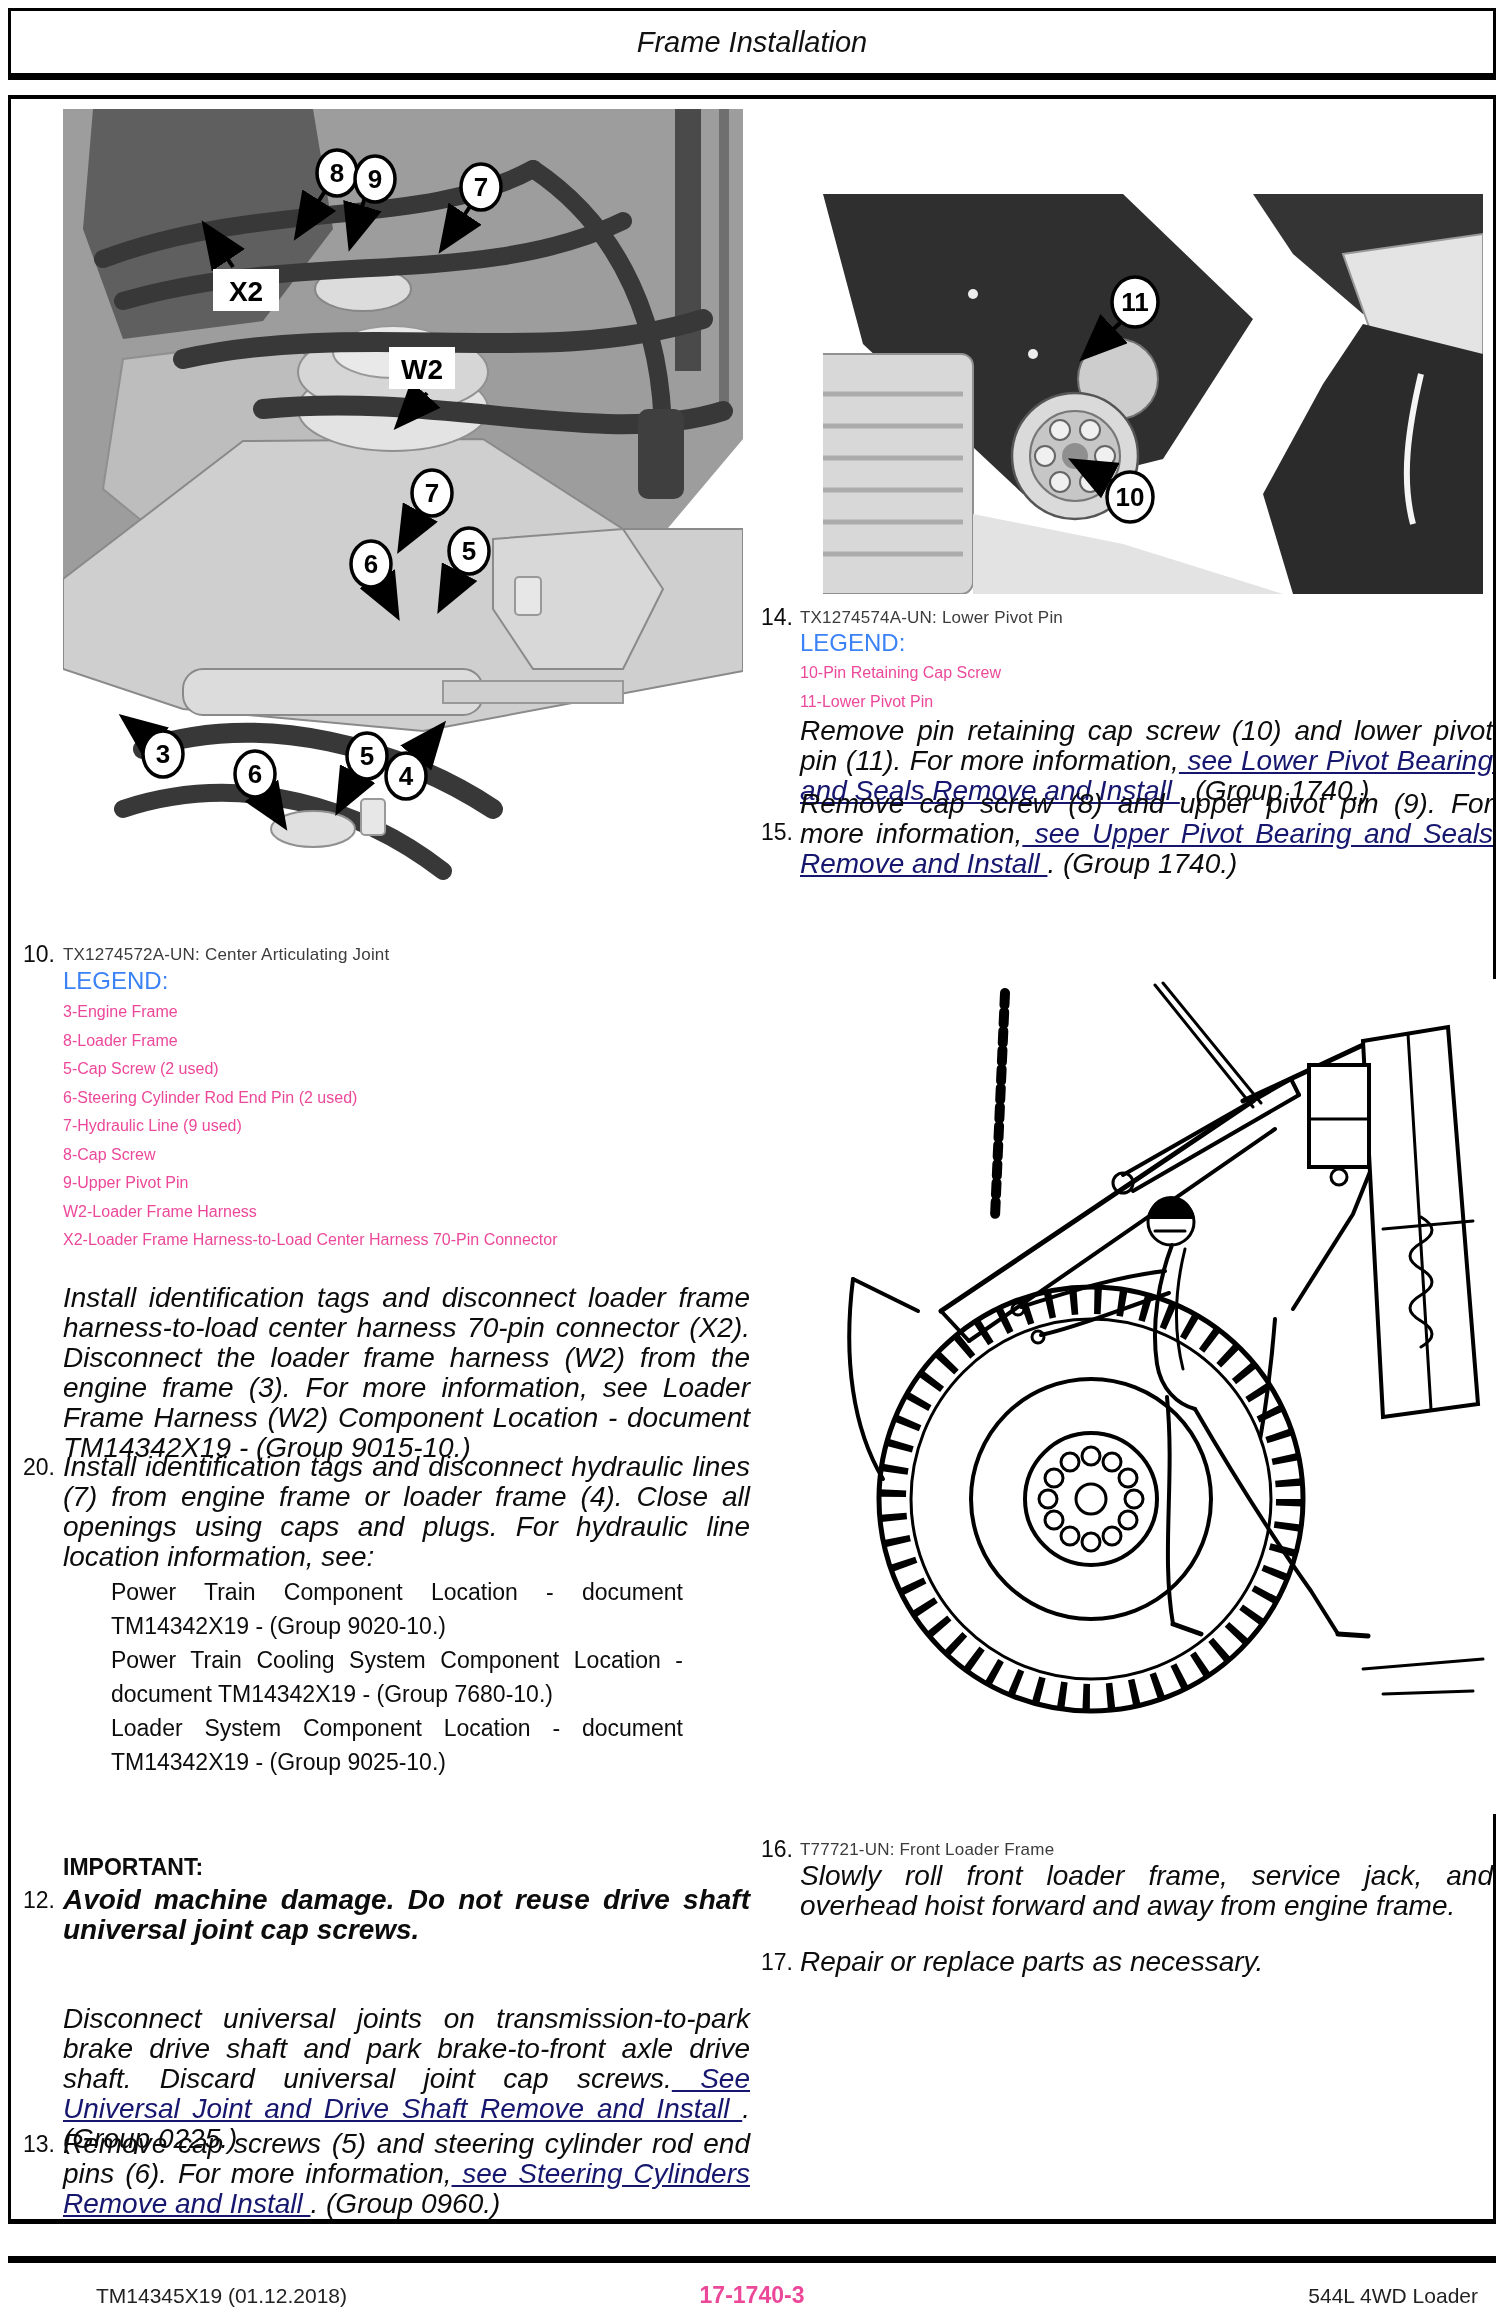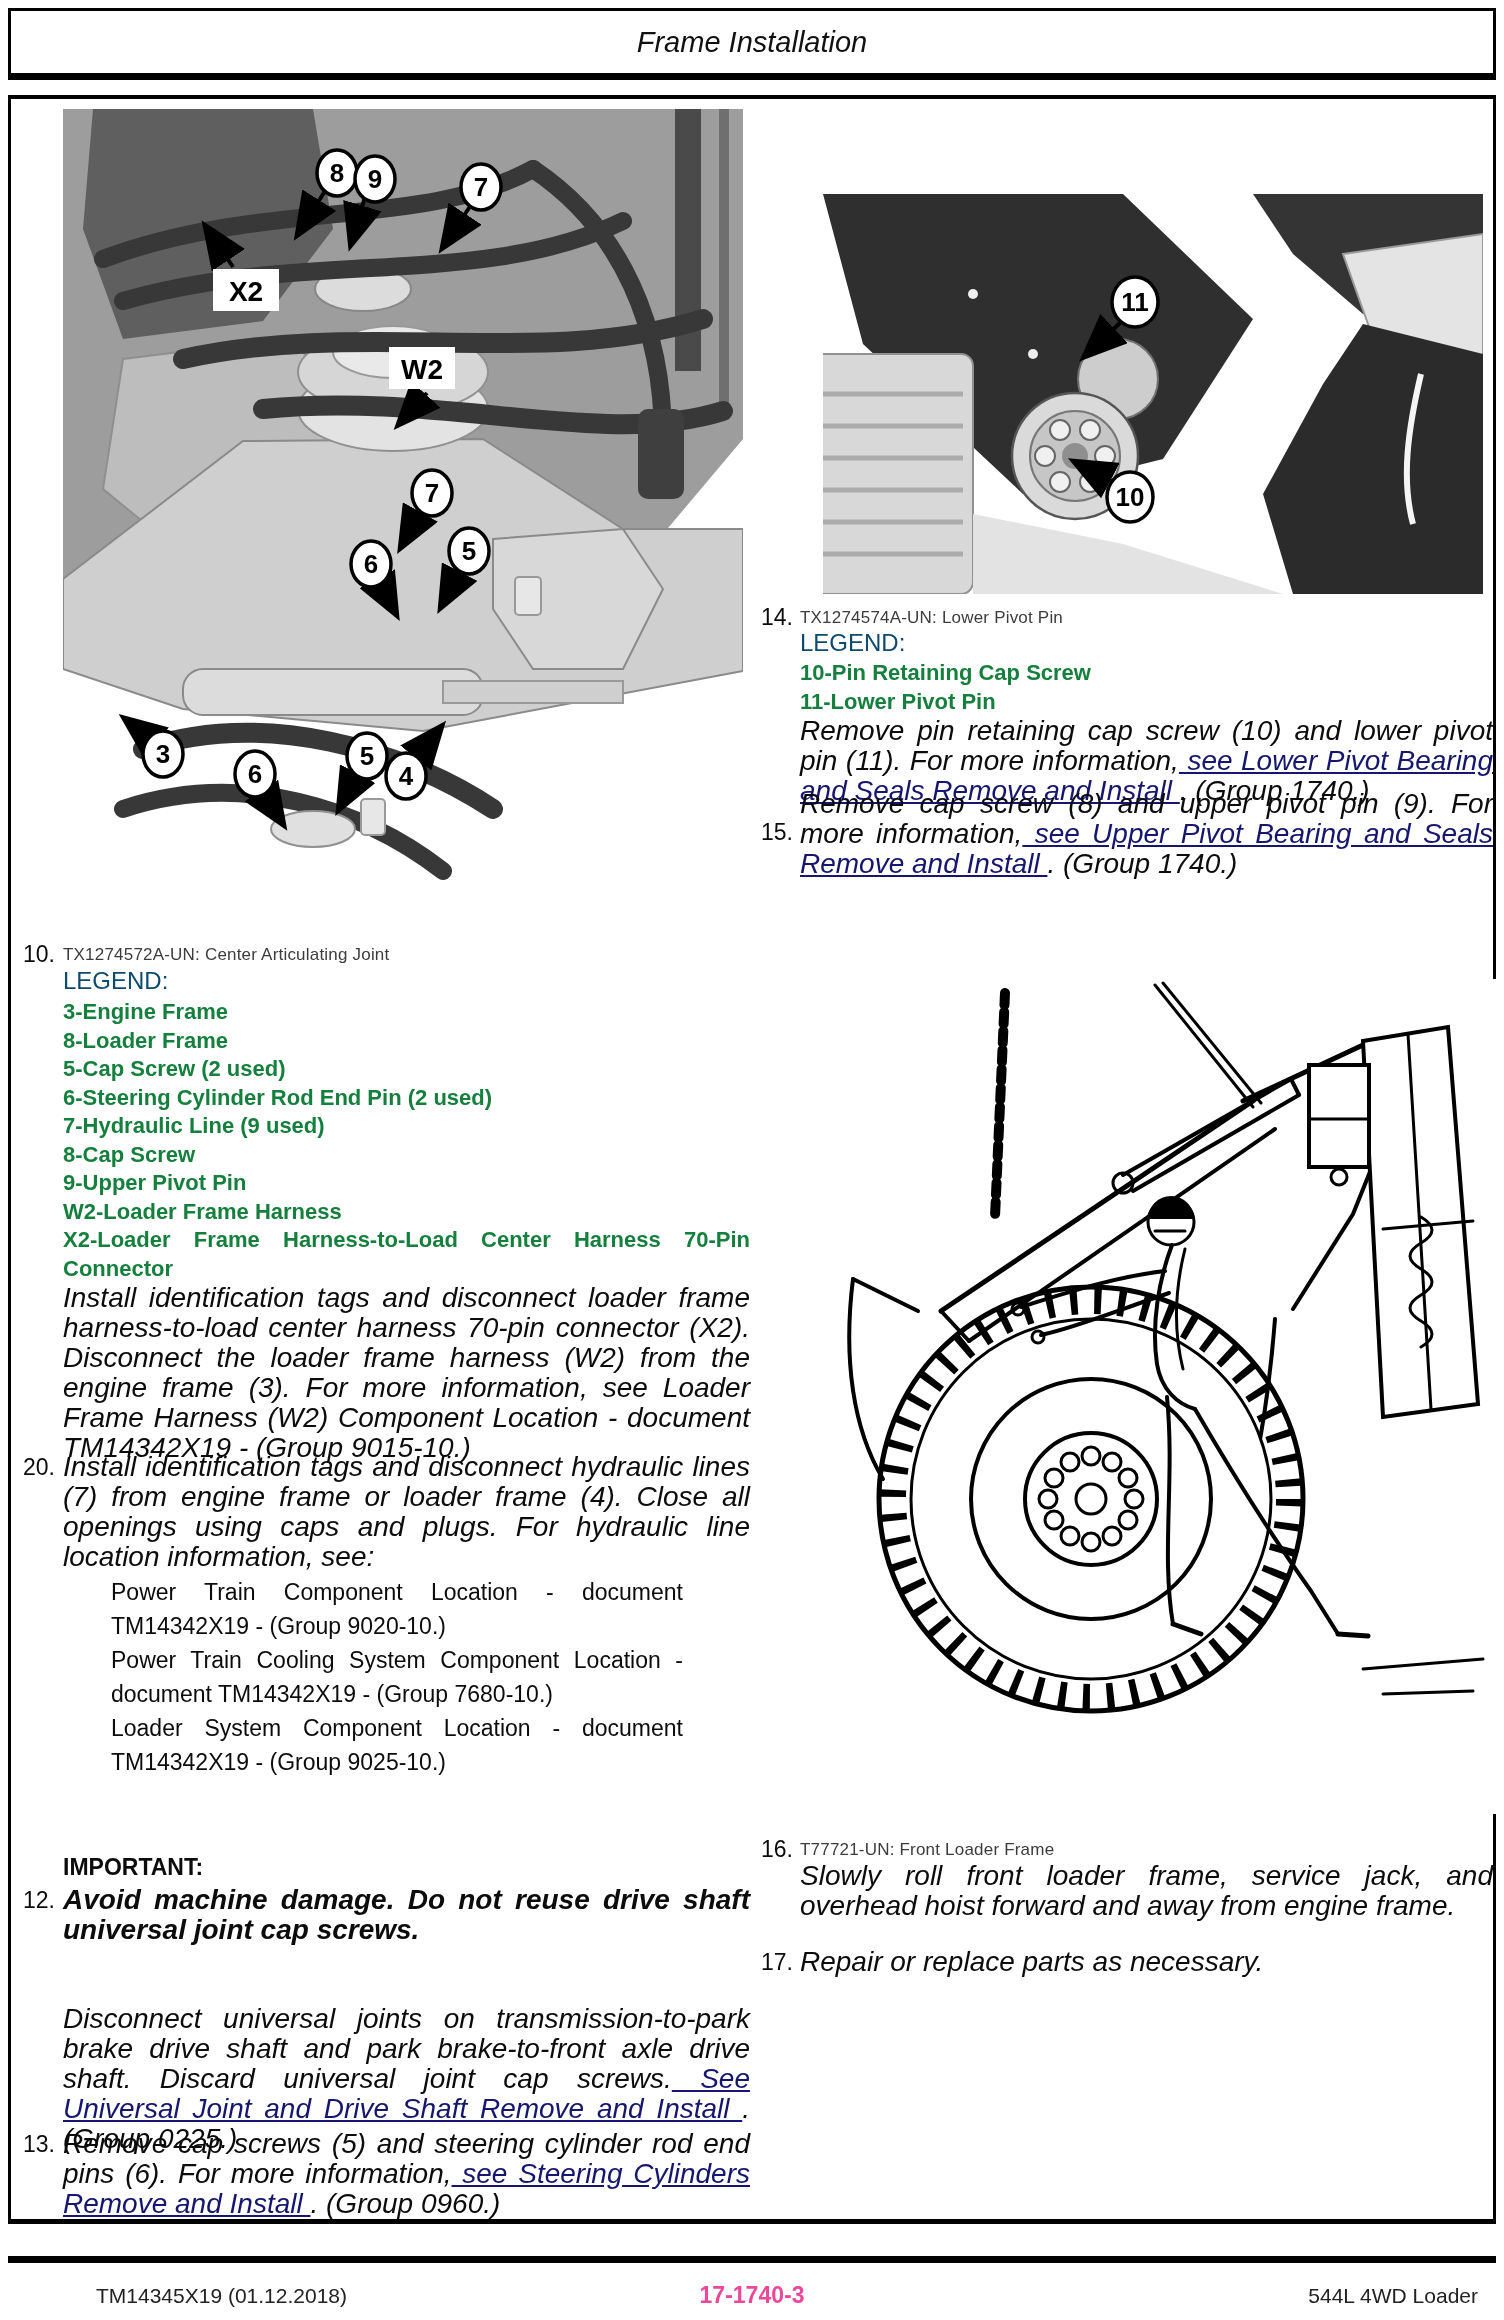--- a/index.html
+++ b/index.html
@@ -7,22 +7,22 @@
         font-family:"Liberation Sans", sans-serif;color:#0c0c0c;overflow:hidden;}
   .abs{position:absolute;}
   .header-box{position:absolute;left:8px;top:8px;width:1482px;height:62px;
       border:3px solid #000;border-bottom:7px solid #000;
       display:flex;align-items:center;justify-content:center;}
   .page-title{font-size:29px;font-style:italic;color:#111;}
   .main-box{position:absolute;left:8px;top:95px;width:1482px;height:2120px;
       border:3px solid #000;border-top:4px solid #000;border-bottom:5px solid #000;}
   .stepnum{font-size:23px;line-height:30px;}
   .caption{font-size:17px;color:#3c3c3c;letter-spacing:.2px;line-height:22px;}
-  .legend-title{font-size:24px;color:#0c4a6e;line-height:28px;}
-  .legend-item{font-size:22px;font-weight:bold;color:#15803d;line-height:28.5px;text-align:justify;}
+  .legend-title{font-size:24px;color:#3b82f6;line-height:28px;}
+  .legend-item{font-size:16px;font-weight:normal;color:#ec4899;line-height:28.5px;text-align:justify;}
   .body{font-size:28px;line-height:30px;text-align:justify;font-style:italic;}
   .refs{font-size:23px;line-height:34px;text-align:justify;}
   .imp{font-size:23px;font-weight:bold;line-height:30px;}
   .boldtxt{font-weight:bold;}
   .link{color:#16166e;text-decoration:underline;}
   .footer-rule{position:absolute;left:8px;top:2256px;width:1488px;height:7px;background:#000;}
   .footer-row{position:absolute;left:0;top:2280px;width:1504px;height:34px;font-size:21px;color:#222;}
   .footer-left{position:absolute;left:96px;top:4px;}
   .footer-center{position:absolute;left:0;width:1504px;text-align:center;top:2px;
       font-weight:bold;font-size:23px;color:#ec4899;}

